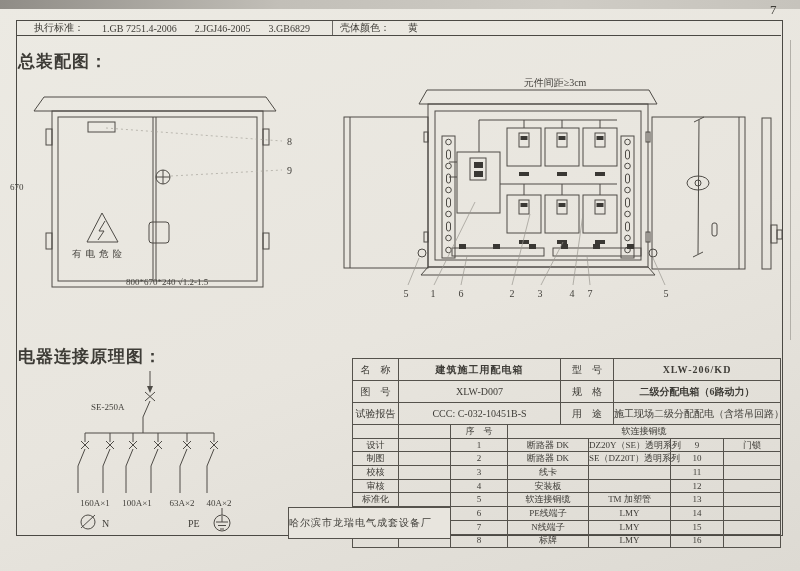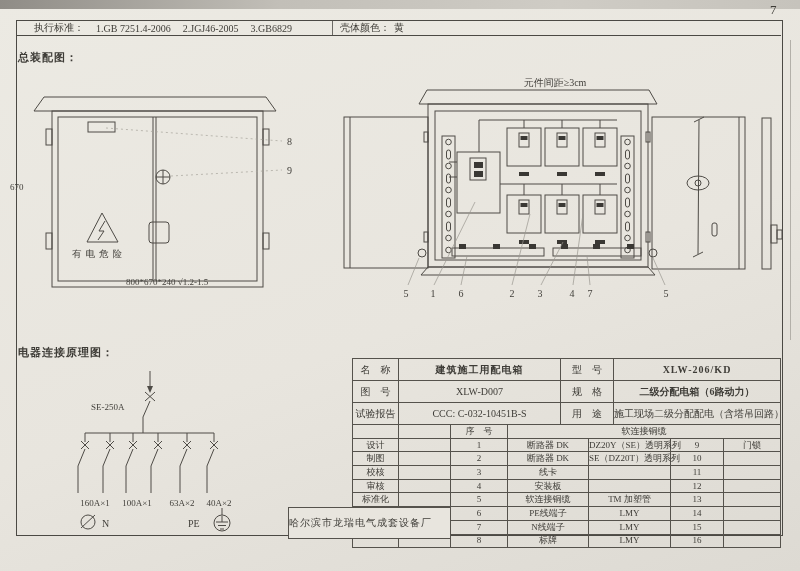--- a/index.html
+++ b/index.html
@@ -10,22 +10,22 @@
   .paper{width:800px;height:571px;position:absolute;left:0;top:0;
          background:linear-gradient(160deg,#eceae3 0%,#e8e5de 55%,#ddDAd3 100%);}
   .top-edge{position:absolute;left:0;top:0;width:800px;height:9px;
             background:linear-gradient(90deg,#8f8c86,#c2bfb8 35%,#cfccc5 70%,#c6c3bc);}
   .right-fold{position:absolute;left:790px;top:40px;width:1px;height:300px;background:#b3b0a9;}
   .frame{position:absolute;left:16px;top:20px;width:765px;height:514px;
          border:1.5px solid #4b4944;}
   .hline{position:absolute;background:#4b4944;height:1px;}
   .vline{position:absolute;background:#6b6964;width:1px;}
   .txt{position:absolute;white-space:nowrap;}
-  .hdr{font-size:10px;display:flex;gap:12px;}
-  .sec-title{font-size:11px;font-weight:bold;letter-spacing:1px;}
+  .hdr{font-size:10px;display:flex;gap:18px;}
+  .sec-title{font-size:17px;font-weight:bold;letter-spacing:1px;}
   .pageno{font-size:13px;}
   table{border-collapse:collapse;table-layout:fixed;position:absolute;}
   td{border:1px solid #55524c;text-align:center;vertical-align:middle;
      padding:0;overflow:visible;white-space:nowrap;color:#3e3c37;}
   .info-table td{height:21px;font-size:10px;}
   .parts-table td{height:12.7px;font-size:9px;line-height:1;}
   .big{font-size:12px;font-weight:bold;letter-spacing:1px;}
   .mid{font-size:11px;font-weight:bold;margin-top:11px;}
   .sm{font-size:9px;margin-top:16px;}
   .spec-cell{font-size:8px;margin-top:20px;}
@@ -52,21 +52,21 @@
   <div class="frame"></div>
   <div class="hline" style="left:16px;top:35px;width:765px;"></div>
   <div class="vline" style="left:332px;top:21px;height:14px;"></div>
 
   <div class="txt hdr" style="left:34px;top:21px;height:14px;align-items:center;">
     <span>执行标准：</span>
     <span>1.GB 7251.4-2006</span>
     <span>2.JGJ46-2005</span>
     <span>3.GB6829</span>
   </div>
-  <div class="txt hdr" style="left:340px;top:21px;height:14px;align-items:center;gap:4px;">
+  <div class="txt hdr" style="left:340px;top:21px;height:14px;align-items:center;gap:18px;">
     <span>壳体颜色：</span>
     <span>黄</span>
   </div>
 
   <div class="txt sec-title" style="left:18px;top:50px;">总装配图：</div>
   <div class="txt sec-title" style="left:18px;top:345px;">电器连接原理图：</div>
 
   <svg style="left:10px;top:85px;" width="320" height="225" viewBox="0 0 320 225">
     <g class="ln">
       <polygon points="34,12 256,12 266,26 24,26"></polygon>

